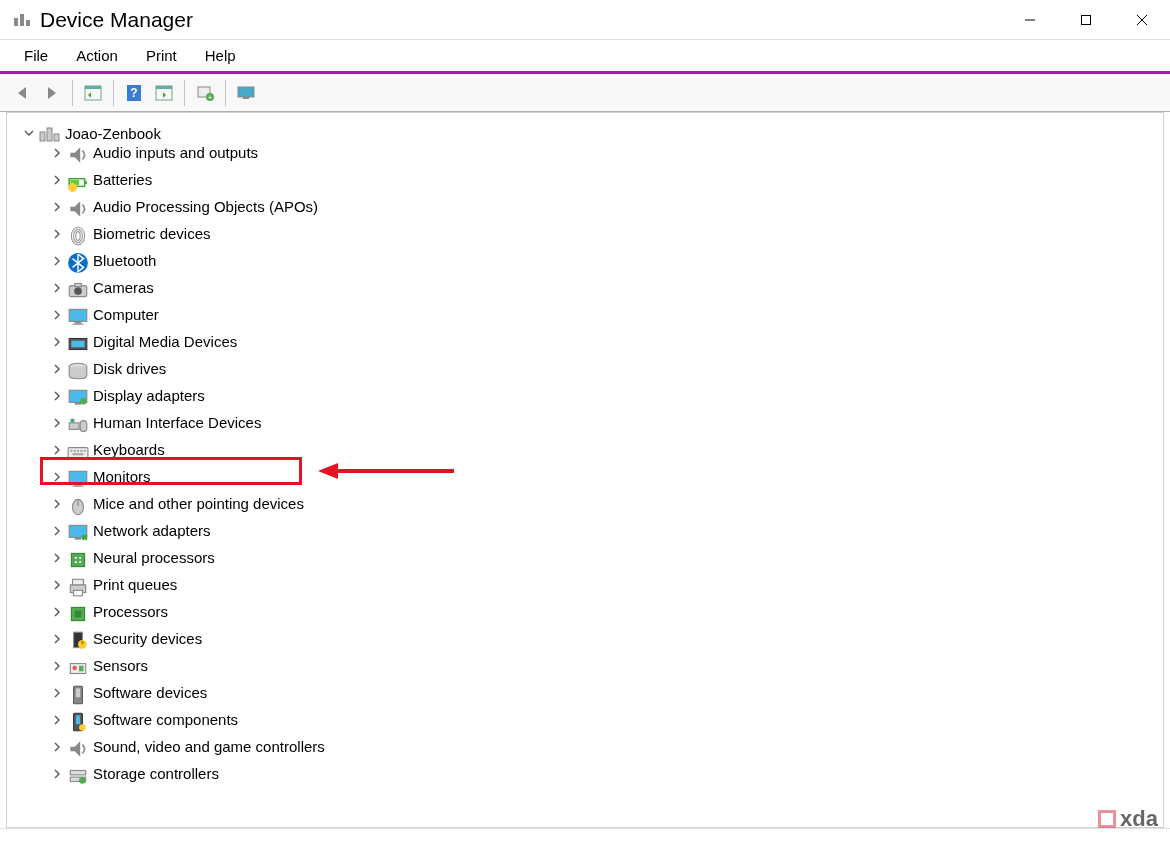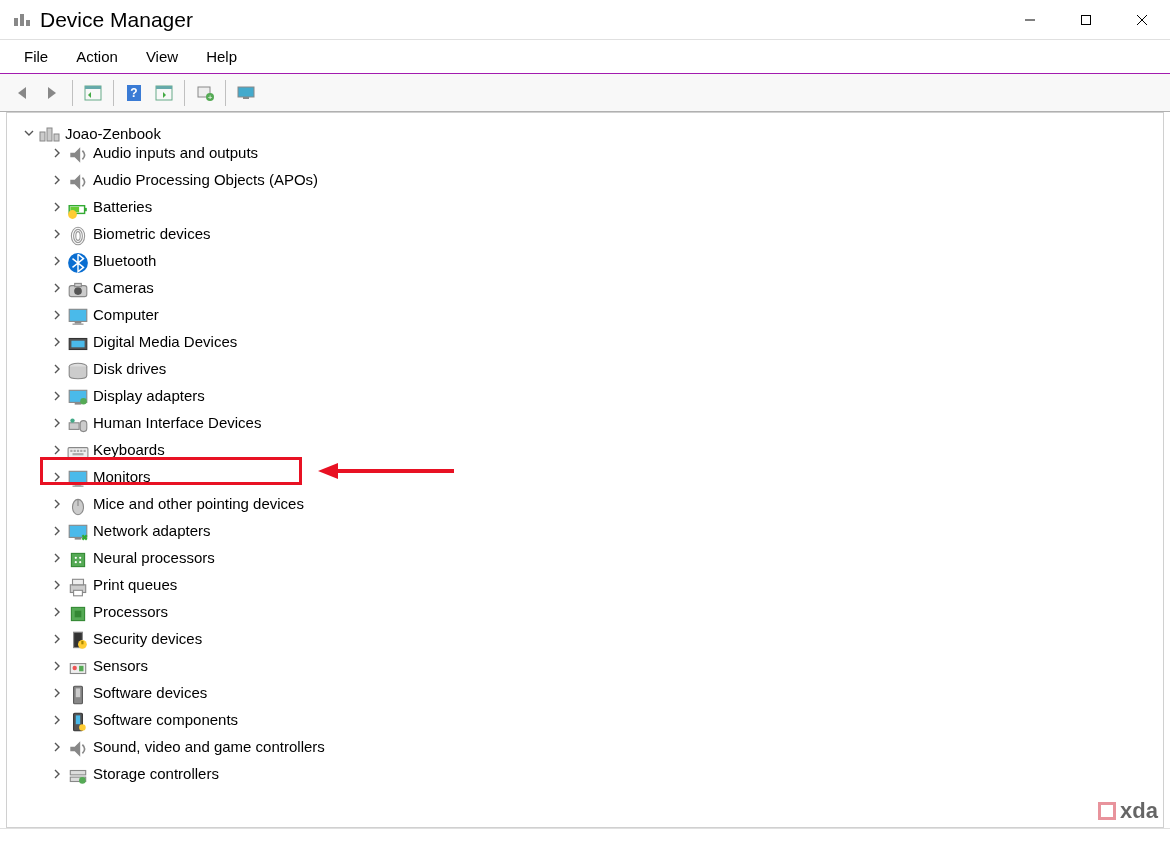--- a/index.html
+++ b/index.html
@@ -4,21 +4,21 @@
   <style>
     * { box-sizing: border-box; margin: 0; padding: 0; }
     body { font-family: 'Segoe UI', Tahoma, sans-serif; font-size: 14px; background: #fff; overflow: hidden; width: 1170px; height: 858px; position: relative; }
     
     .titlebar { display: flex; align-items: center; height: 40px; padding-left: 12px; background: #fff; border-bottom: 1px solid #e0e0e0; }
     .titlebar-icon { width: 20px; height: 20px; margin-right: 8px; }
     .titlebar-text { font-size: 21px; flex: 1; }
     .titlebar-controls { display: flex; }
     .titlebar-btn { width: 56px; height: 40px; display: flex; align-items: center; justify-content: center; cursor: pointer; }
     
-    .menubar { display: flex; height: 34px; align-items: center; padding-left: 10px; border-bottom: 1px solid #a21caf; background: #fff; }
+    .menubar { display: flex; height: 34px; align-items: center; padding-left: 10px; border-bottom: 3px solid #a21caf; background: #fff; }
     .menu-item { padding: 6px 14px; cursor: pointer; font-size: 15px; }
     
     .toolbar { display: flex; height: 38px; align-items: center; padding-left: 8px; gap: 2px; border-bottom: 1px solid #b0b0b0; background: #f8f8f8; }
     .toolbar-btn { width: 28px; height: 28px; display: flex; align-items: center; justify-content: center; cursor: pointer; border: 1px solid transparent; }
     .toolbar-sep { width: 1px; height: 26px; background: #c0c0c0; margin: 0 4px; }
     
     .tree-container { position: absolute; top: 112px; bottom: 30px; left: 6px; right: 6px; overflow-y: auto; border: 1px solid #d0d0d0; background: #fff; padding-top: 8px; }
     .tree-container::-webkit-scrollbar { width: 18px; }
     .tree-container::-webkit-scrollbar-track { background: #f0f0f0; }
     .tree-container::-webkit-scrollbar-thumb { background: #b0b0b0; border-radius: 2px; border: 3px solid #f0f0f0; }
@@ -27,21 +27,21 @@
     .tree-item { display: flex; height: 27px; padding-left: 42px; cursor: pointer; }
     .chevron { width: 16px; height: 16px; display: flex; align-items: center; justify-content: center; color: #555; font-size: 10px; }
     .node-icon { width: 22px; height: 20px; margin: 0 4px 0 2px; display: flex; align-items: center; justify-content: center; }
     .node-label { font-size: 15px; line-height: 1; }
     
     .highlight-box { position: absolute; border: 3px solid #e81123; pointer-events: none; }
     .arrow-annotation { position: absolute; pointer-events: none; }
     
     .statusbar { position: absolute; bottom: 0; left: 0; right: 0; height: 30px; background: #fff; border-top: 1px solid #e0e0e0; }
     
-    .watermark { position: absolute; bottom: 34px; right: 12px; display: flex; align-items: center; font-size: 22px; font-weight: 600; opacity: 0.6; }
+    .watermark { position: absolute; bottom: 26px; right: 12px; display: flex; align-items: center; font-size: 22px; font-weight: 600; opacity: 0.6; }
     .watermark .sq { width: 18px; height: 18px; border: 3px solid #d94c5b; margin-right: 4px; }
   </style>
 </head>
 <body>
 
 <div class="titlebar">
   <span class="titlebar-icon">
     <svg viewBox="0 0 20 20">
         <rect x="2" y="8" width="4" height="8" fill="#888"></rect>
         <rect x="8" y="4" width="4" height="12" fill="#888"></rect>
@@ -65,21 +65,21 @@
           <line x1="1" y1="1" x2="11" y2="11" stroke="#000" stroke-width="1"></line>
           <line x1="11" y1="1" x2="1" y2="11" stroke="#000" stroke-width="1"></line>
         </svg>
       </div>
   </div>
 </div>
 
 <div class="menubar">
   <span class="menu-item">File</span>
   <span class="menu-item">Action</span>
-  <span class="menu-item">View</span>
+  <span class="menu-item">Print</span>
   <span class="menu-item">Help</span>
 </div>
 
 <div class="toolbar">
   <div class="toolbar-btn">
       <svg width="20" height="20" viewBox="0 0 20 20">
         <path d="M14 4 L6 10 L14 16 Z" fill="#888"></path>
       </svg>
     </div>
   <div class="toolbar-btn">
@@ -158,41 +158,41 @@
         <span class="node-label">Audio inputs and outputs</span>
       </div>
       <div class="tree-item">
         <span class="chevron">
           <svg width="10" height="10" viewBox="0 0 10 10">
             <path d="M3 1 L7 5 L3 9" stroke="#555" fill="none" stroke-width="1.4"></path>
           </svg>
         </span>
         <span class="node-icon">
           <svg viewBox="0 0 20 20">
-            <path d="M3 8 L7 8 L12 3 L12 17 L7 12 L3 12 Z" fill="#888"></path>
-            <path d="M14 6 Q18 10 14 14" stroke="#888" fill="none" stroke-width="1.5"></path>
-          </svg>
-        </span>
-        <span class="node-label">Audio Processing Objects (APOs)</span>
-      </div>
-      <div class="tree-item">
-        <span class="chevron">
-          <svg width="10" height="10" viewBox="0 0 10 10">
-            <path d="M3 1 L7 5 L3 9" stroke="#555" fill="none" stroke-width="1.4"></path>
-          </svg>
-        </span>
-        <span class="node-icon">
-          <svg viewBox="0 0 20 20">
             <rect x="2" y="7" width="14" height="7" fill="none" stroke="#3a3" stroke-width="1.3"></rect>
             <rect x="16" y="9" width="2" height="3" fill="#3a3"></rect>
             <rect x="3" y="8" width="8" height="5" fill="#6c3"></rect>
             <circle cx="5" cy="15" r="4" fill="#fc3"></circle>
           </svg>
         </span>
         <span class="node-label">Batteries</span>
+      </div>
+      <div class="tree-item">
+        <span class="chevron">
+          <svg width="10" height="10" viewBox="0 0 10 10">
+            <path d="M3 1 L7 5 L3 9" stroke="#555" fill="none" stroke-width="1.4"></path>
+          </svg>
+        </span>
+        <span class="node-icon">
+          <svg viewBox="0 0 20 20">
+            <path d="M3 8 L7 8 L12 3 L12 17 L7 12 L3 12 Z" fill="#888"></path>
+            <path d="M14 6 Q18 10 14 14" stroke="#888" fill="none" stroke-width="1.5"></path>
+          </svg>
+        </span>
+        <span class="node-label">Audio Processing Objects (APOs)</span>
       </div>
       <div class="tree-item">
         <span class="chevron">
           <svg width="10" height="10" viewBox="0 0 10 10">
             <path d="M3 1 L7 5 L3 9" stroke="#555" fill="none" stroke-width="1.4"></path>
           </svg>
         </span>
         <span class="node-icon">
           <svg viewBox="0 0 20 20">
             <ellipse cx="10" cy="10" rx="6" ry="8" fill="none" stroke="#999" stroke-width="1"></ellipse>

